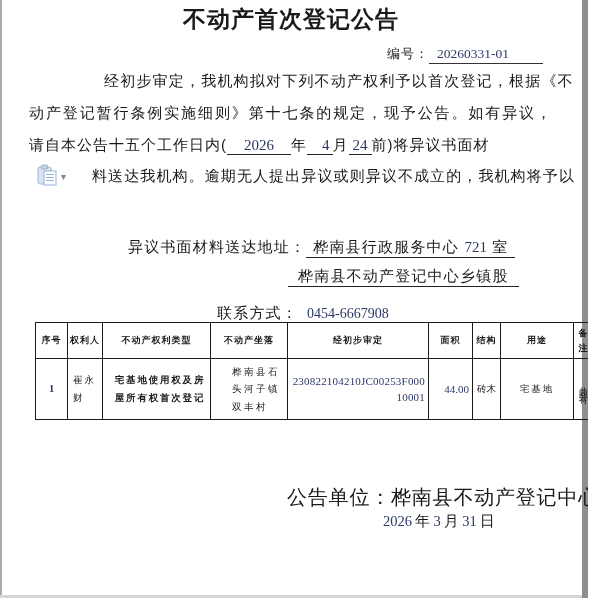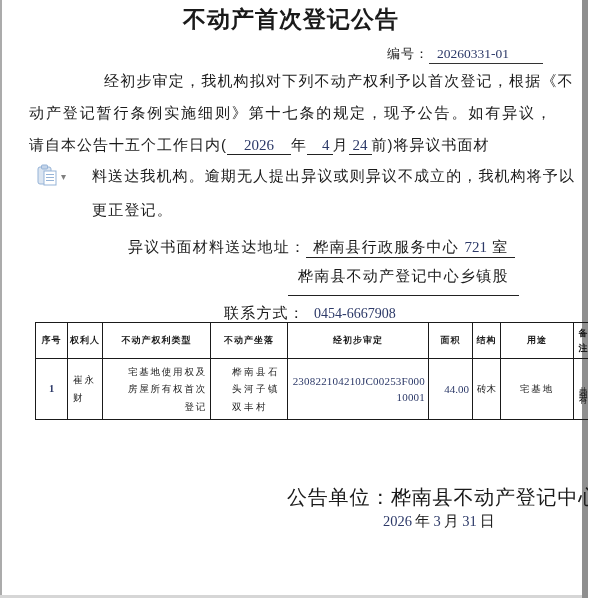--- a/index.html
+++ b/index.html
@@ -25,39 +25,39 @@
   .l4{left:92px;top:165px;letter-spacing:1.1px;}
   .l5{left:92px;top:199px;}
   .blank{font-family:"Liberation Serif",serif;color:#2c3968;border-bottom:1px solid #222;letter-spacing:0;font-size:15px;}
   .blank.b-year{padding:0 17px 1px 17px;}
   .blank.b-month{padding:0 3px 1px 15px;}
   .blank.b-day{padding:0 4px 1px 4px;}
 
   .addr1{position:absolute;left:128px;top:238px;font-size:15px;letter-spacing:1.2px;white-space:nowrap;}
   .addr1 .uval{border-bottom:1px solid #222;padding:0 7px 2px 7px;}
   .addr2{position:absolute;left:288px;top:267px;font-size:15px;white-space:nowrap;}
-  .addr2 .uval{border-bottom:1px solid #222;padding:0 10px 11px 10px;letter-spacing:1.2px;}
-  .contact{position:absolute;left:224px;top:304px;font-size:15px;letter-spacing:1.2px;white-space:nowrap;}
+  .addr2 .uval{border-bottom:1px solid #222;padding:0 10px 2px 10px;letter-spacing:1.2px;}
+  .contact{position:absolute;left:217px;top:304px;font-size:15px;letter-spacing:1.2px;white-space:nowrap;}
   .contact .uval{border-bottom:1px solid #222;padding:0 9px 1px 9px;}
   .contact .num{font-size:14px;}
 
   .paste-btn{position:absolute;left:37px;top:164px;width:46px;height:26px;cursor:pointer;
     display:flex;align-items:center;gap:4px;}
   .paste-caret{color:#7f7f7f;font-size:10px;line-height:10px;}
 
   .reg-table{position:absolute;left:35px;top:322px;width:558px;border-collapse:collapse;table-layout:fixed;}
   .reg-table th,.reg-table td{border:1px solid #1a1a1a;vertical-align:middle;overflow:hidden;}
   .reg-table{border:1.5px solid #1a1a1a;}
   .reg-table thead tr{height:36px;margin-top:28px;}
   .reg-table tbody tr{height:61px;}
   .reg-table th{font-size:9px;font-weight:bold;letter-spacing:1px;padding:2px 1px;line-height:1.6;text-align:center;}
   .reg-table td{font-size:9.5px;padding:2px 3px;line-height:1.85;}
   td.c-seq{text-align:center;font-family:"Liberation Serif",serif;color:#2c3968;font-size:10.5px;font-weight:bold;}
   td.c-holder{text-align:left;letter-spacing:2px;padding-left:5px;}
-  td.c-type{text-align:right;letter-spacing:1.8px;padding-left:21px;}
+  td.c-type{text-align:center;letter-spacing:1.8px;padding-left:10px;font-weight:bold;}
   td.c-loc{text-align:left;letter-spacing:2.5px;padding-left:21px;}
   td.c-unit{font-family:"Liberation Serif",serif;color:#2c3968;font-size:11px;line-height:1.5;
     word-break:break-all;text-align:right;letter-spacing:0.2px;}
   td.c-area{font-family:"Liberation Serif",serif;color:#2c3968;font-size:11px;text-align:right;}
   td.c-struct{text-align:center;letter-spacing:0;margin-top:31px;}
   td.c-usage{text-align:center;letter-spacing:2px;}
   td.c-remark{text-align:center;padding:2px 0;}
   .vert{writing-mode:vertical-rl;text-orientation:upright;font-size:8.5px;letter-spacing:3px;margin:0 auto;line-height:1;}
 
   .issuer{position:absolute;left:287px;top:484px;font-size:20px;letter-spacing:0.8px;white-space:nowrap;}
@@ -77,21 +77,20 @@
   <div class="doc-no">
     <span>编号：</span><span class="num">20260331-01</span>
   </div>
 
   <div class="bline l1">经初步审定，我机构拟对下列不动产权利予以首次登记，根据《不</div>
   <div class="bline l2">动产登记暂行条例实施细则》第十七条的规定，现予公告。如有异议，</div>
   <div class="bline l3">
     <span>请自本公告十五个工作日内(</span><span class="blank b-year">2026</span><span>年</span><span class="blank b-month">4</span><span>月</span><span class="blank b-day">24</span><span>前)将异议书面材</span>
   </div>
   <div class="bline l4">料送达我机构。逾期无人提出异议或则异议不成立的，我机构将予以</div>
-  <div class="bline l5">更正登记。</div>
 
   <div class="paste-btn">
     <span>
       <svg width="20" height="22" viewBox="0 0 20 22">
         <rect x="1" y="3" width="13" height="17" rx="2" fill="#dbe5f1" stroke="#95b3d7"></rect>
         <rect x="4.5" y="1" width="6" height="4" rx="1" fill="#c3d3e8" stroke="#95b3d7"></rect>
         <rect x="7" y="7" width="12" height="14" fill="#ffffff" stroke="#95b3d7"></rect>
         <line x1="9" y1="10.5" x2="17" y2="10.5" stroke="#95b3d7"></line>
         <line x1="9" y1="13.5" x2="17" y2="13.5" stroke="#95b3d7"></line>
         <line x1="9" y1="16.5" x2="17" y2="16.5" stroke="#95b3d7"></line>

